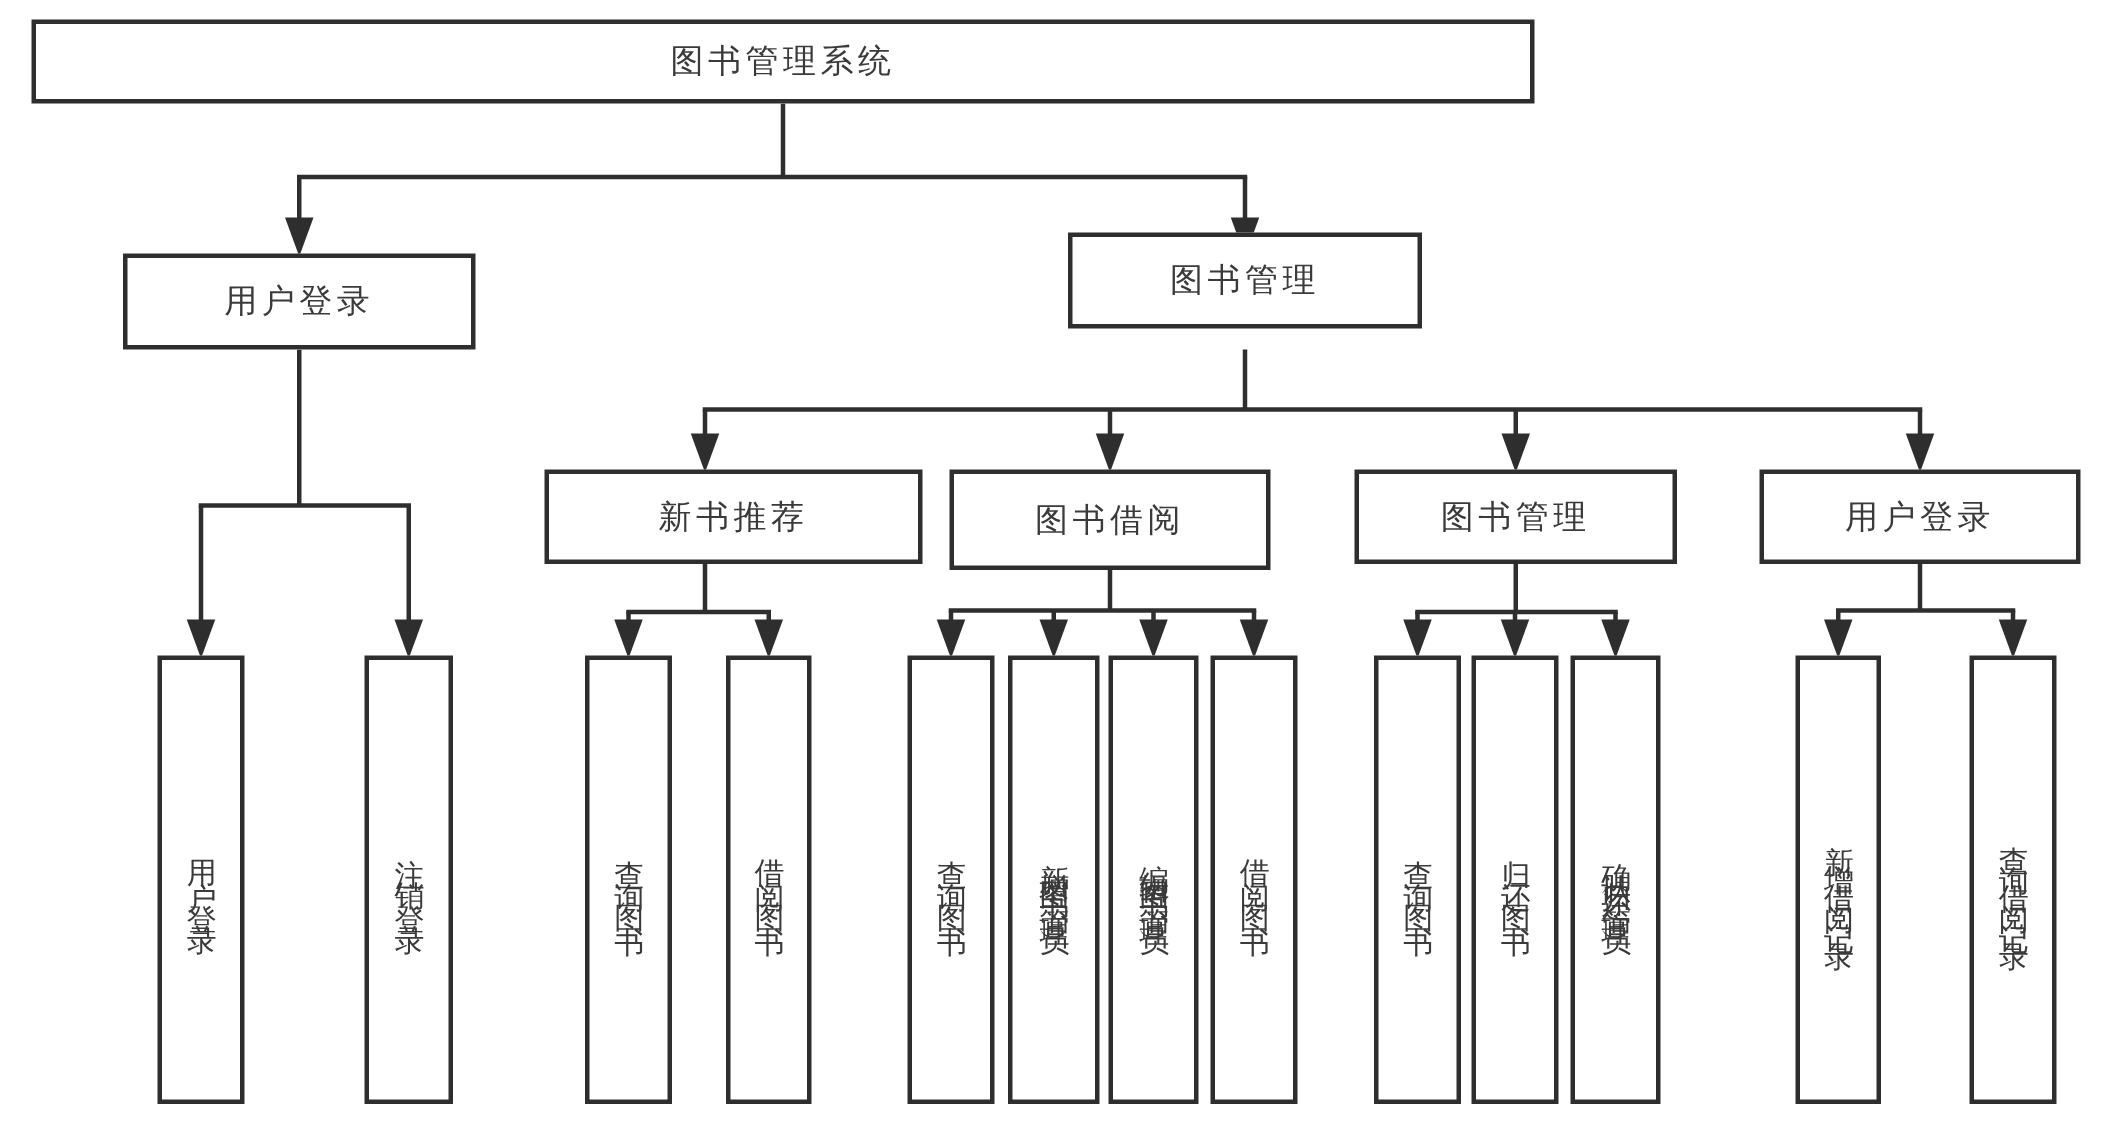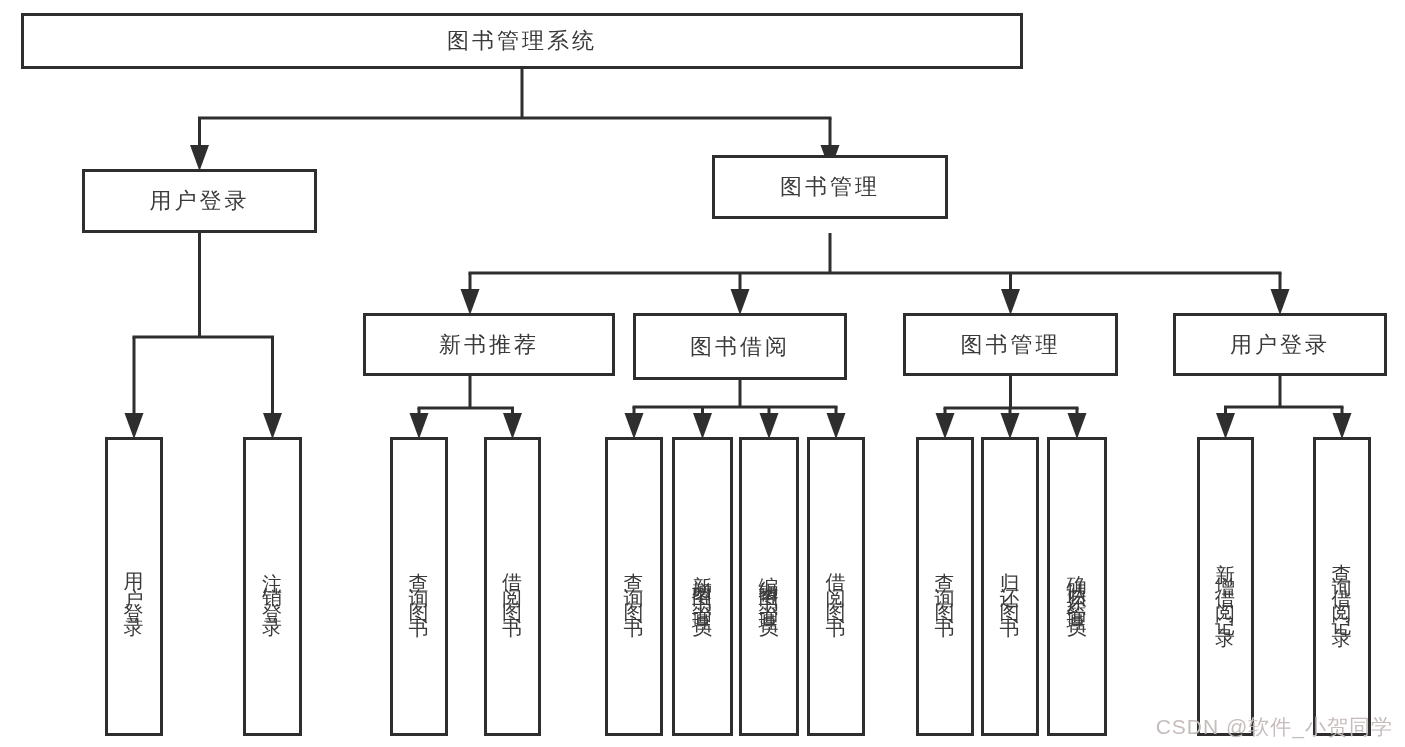--- a/index.html
+++ b/index.html
@@ -178,14 +178,13 @@
       <div class="node v sp-tight" style="left: 1047px; top: 437px; width: 60px; height: 299px;">
         <span>确认归还（管理员）</span>
       </div>
       <div class="node v sp-medium" style="left: 1197px; top: 437px; width: 57px; height: 299px;">
         <span>新增借阅记录</span>
       </div>
       <div class="node v sp-medium" style="left: 1313px; top: 437px; width: 58px; height: 299px;">
         <span>查询借阅记录</span>
       </div>
     </div>
-  <div id="watermark">CSDN @软件_小贺同学</div>
 </div>
 
 </body></html>

